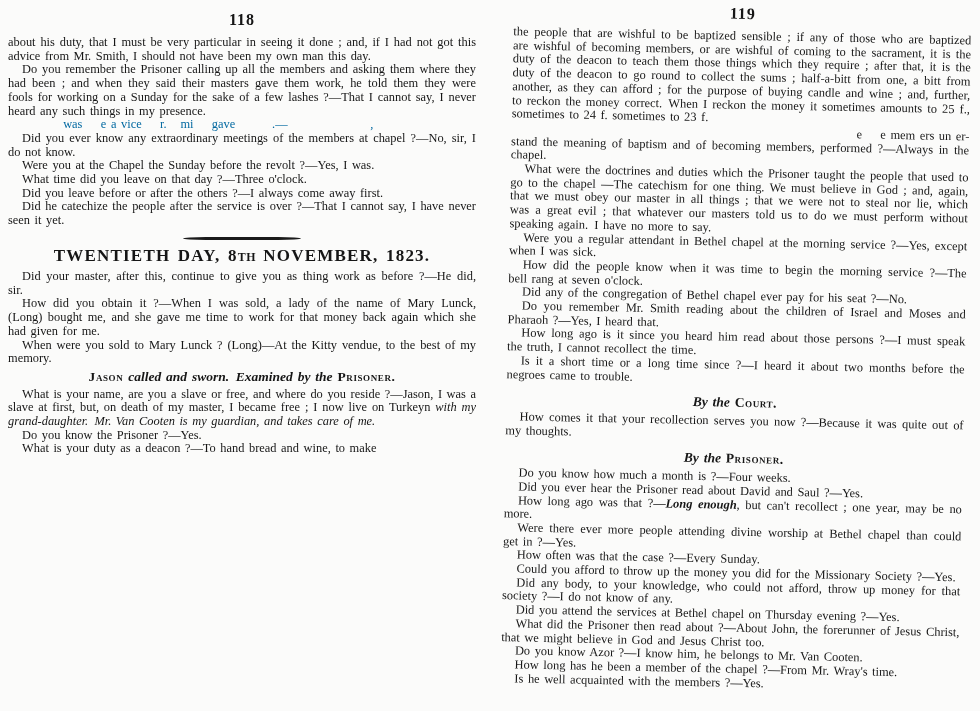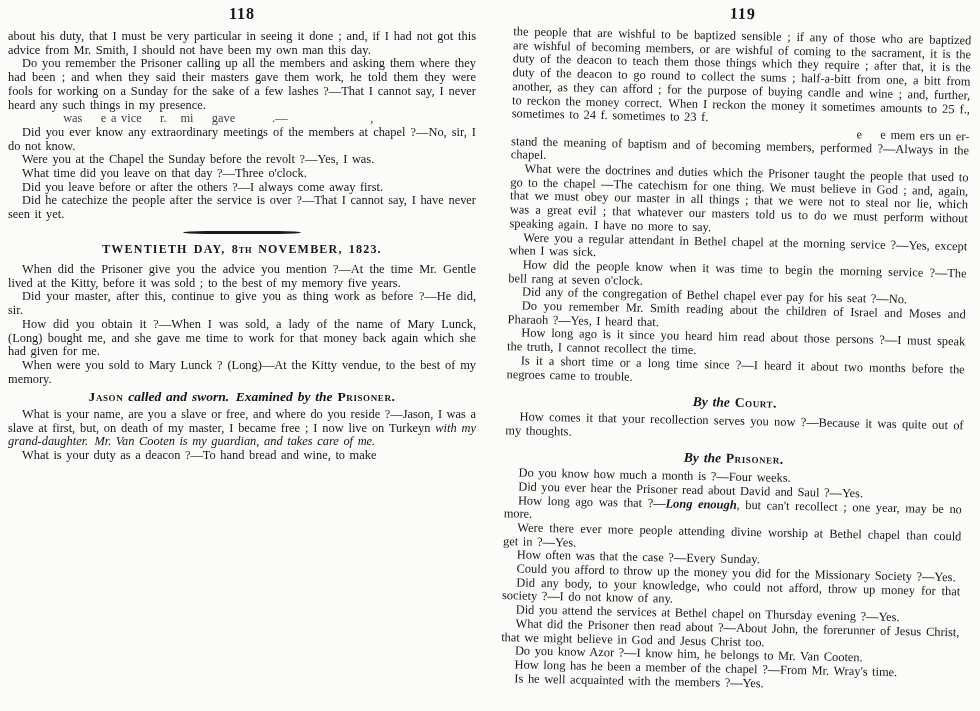--- a/index.html
+++ b/index.html
@@ -8,21 +8,21 @@
     overflow: hidden;
     background: #fbfbfa;
     font-family: "Liberation Serif", "DejaVu Serif", serif;
     color: #161616;
   }
   .spread {
     display: flex;
     width: 980px; height: 711px;
   }
   .page { position: relative; height: 711px; }
-  .page.left  { width: 490px; padding: 5px 14px 0 8px; }
+  .page.left  { width: 490px; padding: 11px 14px 0 8px; }
   .page.right { width: 490px; padding: 3px 8px 0 24px; }
   .page.right .rot {
     transform: rotate(1.15deg);
     transform-origin: 30% 0;
   }
   .pagenum {
     text-align: center;
     font-weight: bold;
     font-size: 16px;
     letter-spacing: 1px;
@@ -33,21 +33,21 @@
     line-height: 13.7px;
     text-align: justify;
     word-spacing: 1.5px;
   }
   .col p { margin: 0; }
   .col p.indent { text-indent: 14px; }
   .h1 {
     text-align: center !important;
     text-indent: 0 !important;
     font-weight: bold;
-    font-size: 12px;
+    font-size: 17px;
     letter-spacing: 1.2px;
     margin: 9px 0 5px !important;
     word-spacing: 2px;
   }
   .h2 {
     text-align: center !important;
     text-indent: 0 !important;
     font-size: 13.5px;
     margin: 4px 0 4px !important;
   }
@@ -58,46 +58,46 @@
     margin: 9px auto 4px;
     background: #1a1a1a;
     border-radius: 45% / 100%;
   }
   
   .s-i  { font-style: italic; }
   .s-b  { font-weight: bold; }
   .s-sc { font-variant: small-caps; letter-spacing: 0.6px; }
   .s-ls { letter-spacing: 1.6px; }
   .s-sm { font-size: 0.7em; letter-spacing: 0.5px; }
-  .s-f  { color: #404040; }
+  .s-f  { color: #0369a1; }
 </style>
 </head>
 <body>
 
 <div class="spread">
 
   <section class="page left">
     <div class="pagenum">118</div>
     <div class="col" id="left-col">
         <p><span>about his duty, that I must be very particular in seeing it done ; and, if I had not got this advice from Mr. Smith, I should not have been my own man this day.</span></p>
         <p class="indent"><span>Do you remember the Prisoner calling up all the members and asking them where they had been ; and when they said their masters gave them work, he told them they were fools for working on a Sunday for the sake of a few lashes ?—That I cannot say, I never heard any such things in my presence.</span></p>
         <p><span class="s-f">&nbsp;&nbsp;&nbsp;&nbsp;&nbsp;&nbsp;&nbsp;&nbsp;&nbsp;&nbsp;&nbsp;&nbsp;was&nbsp;&nbsp;&nbsp;&nbsp;e a vice&nbsp;&nbsp;&nbsp;&nbsp;r.&nbsp;&nbsp;&nbsp;mi&nbsp;&nbsp;&nbsp;&nbsp;gave&nbsp;&nbsp;&nbsp;&nbsp;&nbsp;&nbsp;&nbsp;&nbsp;.—&nbsp;&nbsp;&nbsp;&nbsp;&nbsp;&nbsp;&nbsp;&nbsp;&nbsp;&nbsp;&nbsp;&nbsp;&nbsp;&nbsp;&nbsp;&nbsp;&nbsp;&nbsp;,</span></p>
         <p class="indent"><span>Did you ever know any extraordinary meetings of the members at chapel ?—No, sir, I do not know.</span></p>
         <p class="indent"><span>Were you at the Chapel the Sunday before the revolt ?—Yes, I was.</span></p>
         <p class="indent"><span>What time did you leave on that day ?—Three o'clock.</span></p>
         <p class="indent"><span>Did you leave before or after the others ?—I always come away first.</span></p>
         <p class="indent"><span>Did he catechize the people after the service is over ?—That I cannot say, I have never seen it yet.</span></p>
         <div class="divider"></div>
         <p class="h1"><span>TWENTIETH DAY, 8</span><span class="s-sm">TH</span><span> NOVEMBER, 1823.</span></p>
-        <p class="indent"><span>When did the Prisoner give you the advice you mention ?—At the time Mr. Gentle lived at the Kitty, before it was sold ; to the best of my memory five years.</span></p>
         <p class="indent"><span>Did your master, after this, continue to give you as thing work as before ?—He did, sir.</span></p>
         <p class="indent"><span>How did you obtain it ?—When I was sold, a lady of the name of Mary Lunck, (Long) bought me, and she gave me time to work for that money back again which she had given for me.</span></p>
         <p class="indent"><span>When were you sold to Mary Lunck ? (Long)—At the Kitty vendue, to the best of my memory.</span></p>
         <p class="h2"><span class="s-sc s-b">Jason</span><span class="s-i s-b"> called and sworn. </span><span class="s-i s-b">Examined by the </span><span class="s-sc s-b">Prisoner.</span></p>
         <p class="indent"><span>What is your name, are you a slave or free, and where do you reside ?—Jason, I was a slave at first, but, on death of my master, I became free ; I now live on Turkeyn </span><span class="s-i">with my grand-daughter. Mr. Van Cooten is my guardian, and takes care of me.</span></p>
+        <p class="indent"><span>Do you know the Prisoner ?—Yes.</span></p>
         <p class="indent"><span>What is your duty as a deacon ?—To hand bread and wine, to make</span></p>
       </div>
   </section>
 
   <section class="page right">
     <div class="rot">
       <div class="pagenum">119</div>
       <div class="col" id="right-col">
           <p><span>the people that are wishful to be baptized sensible ; if any of those who are baptized are wishful of becoming members, or are wishful of coming to the sacrament, it is the duty of the deacon to teach them those things which they require ; after that, it is the duty of the deacon to go round to collect the sums ; half-a-bitt from one, a bitt from another, as they can afford ; for the purpose of buying candle and wine ; and, further, to reckon the money correct. When I reckon the money it sometimes amounts to 25 f., sometimes to 24 f. sometimes to 23 f.</span></p>
           <p style="text-align: right;"><span>e&nbsp;&nbsp;&nbsp;&nbsp;e mem ers un er-</span></p>

